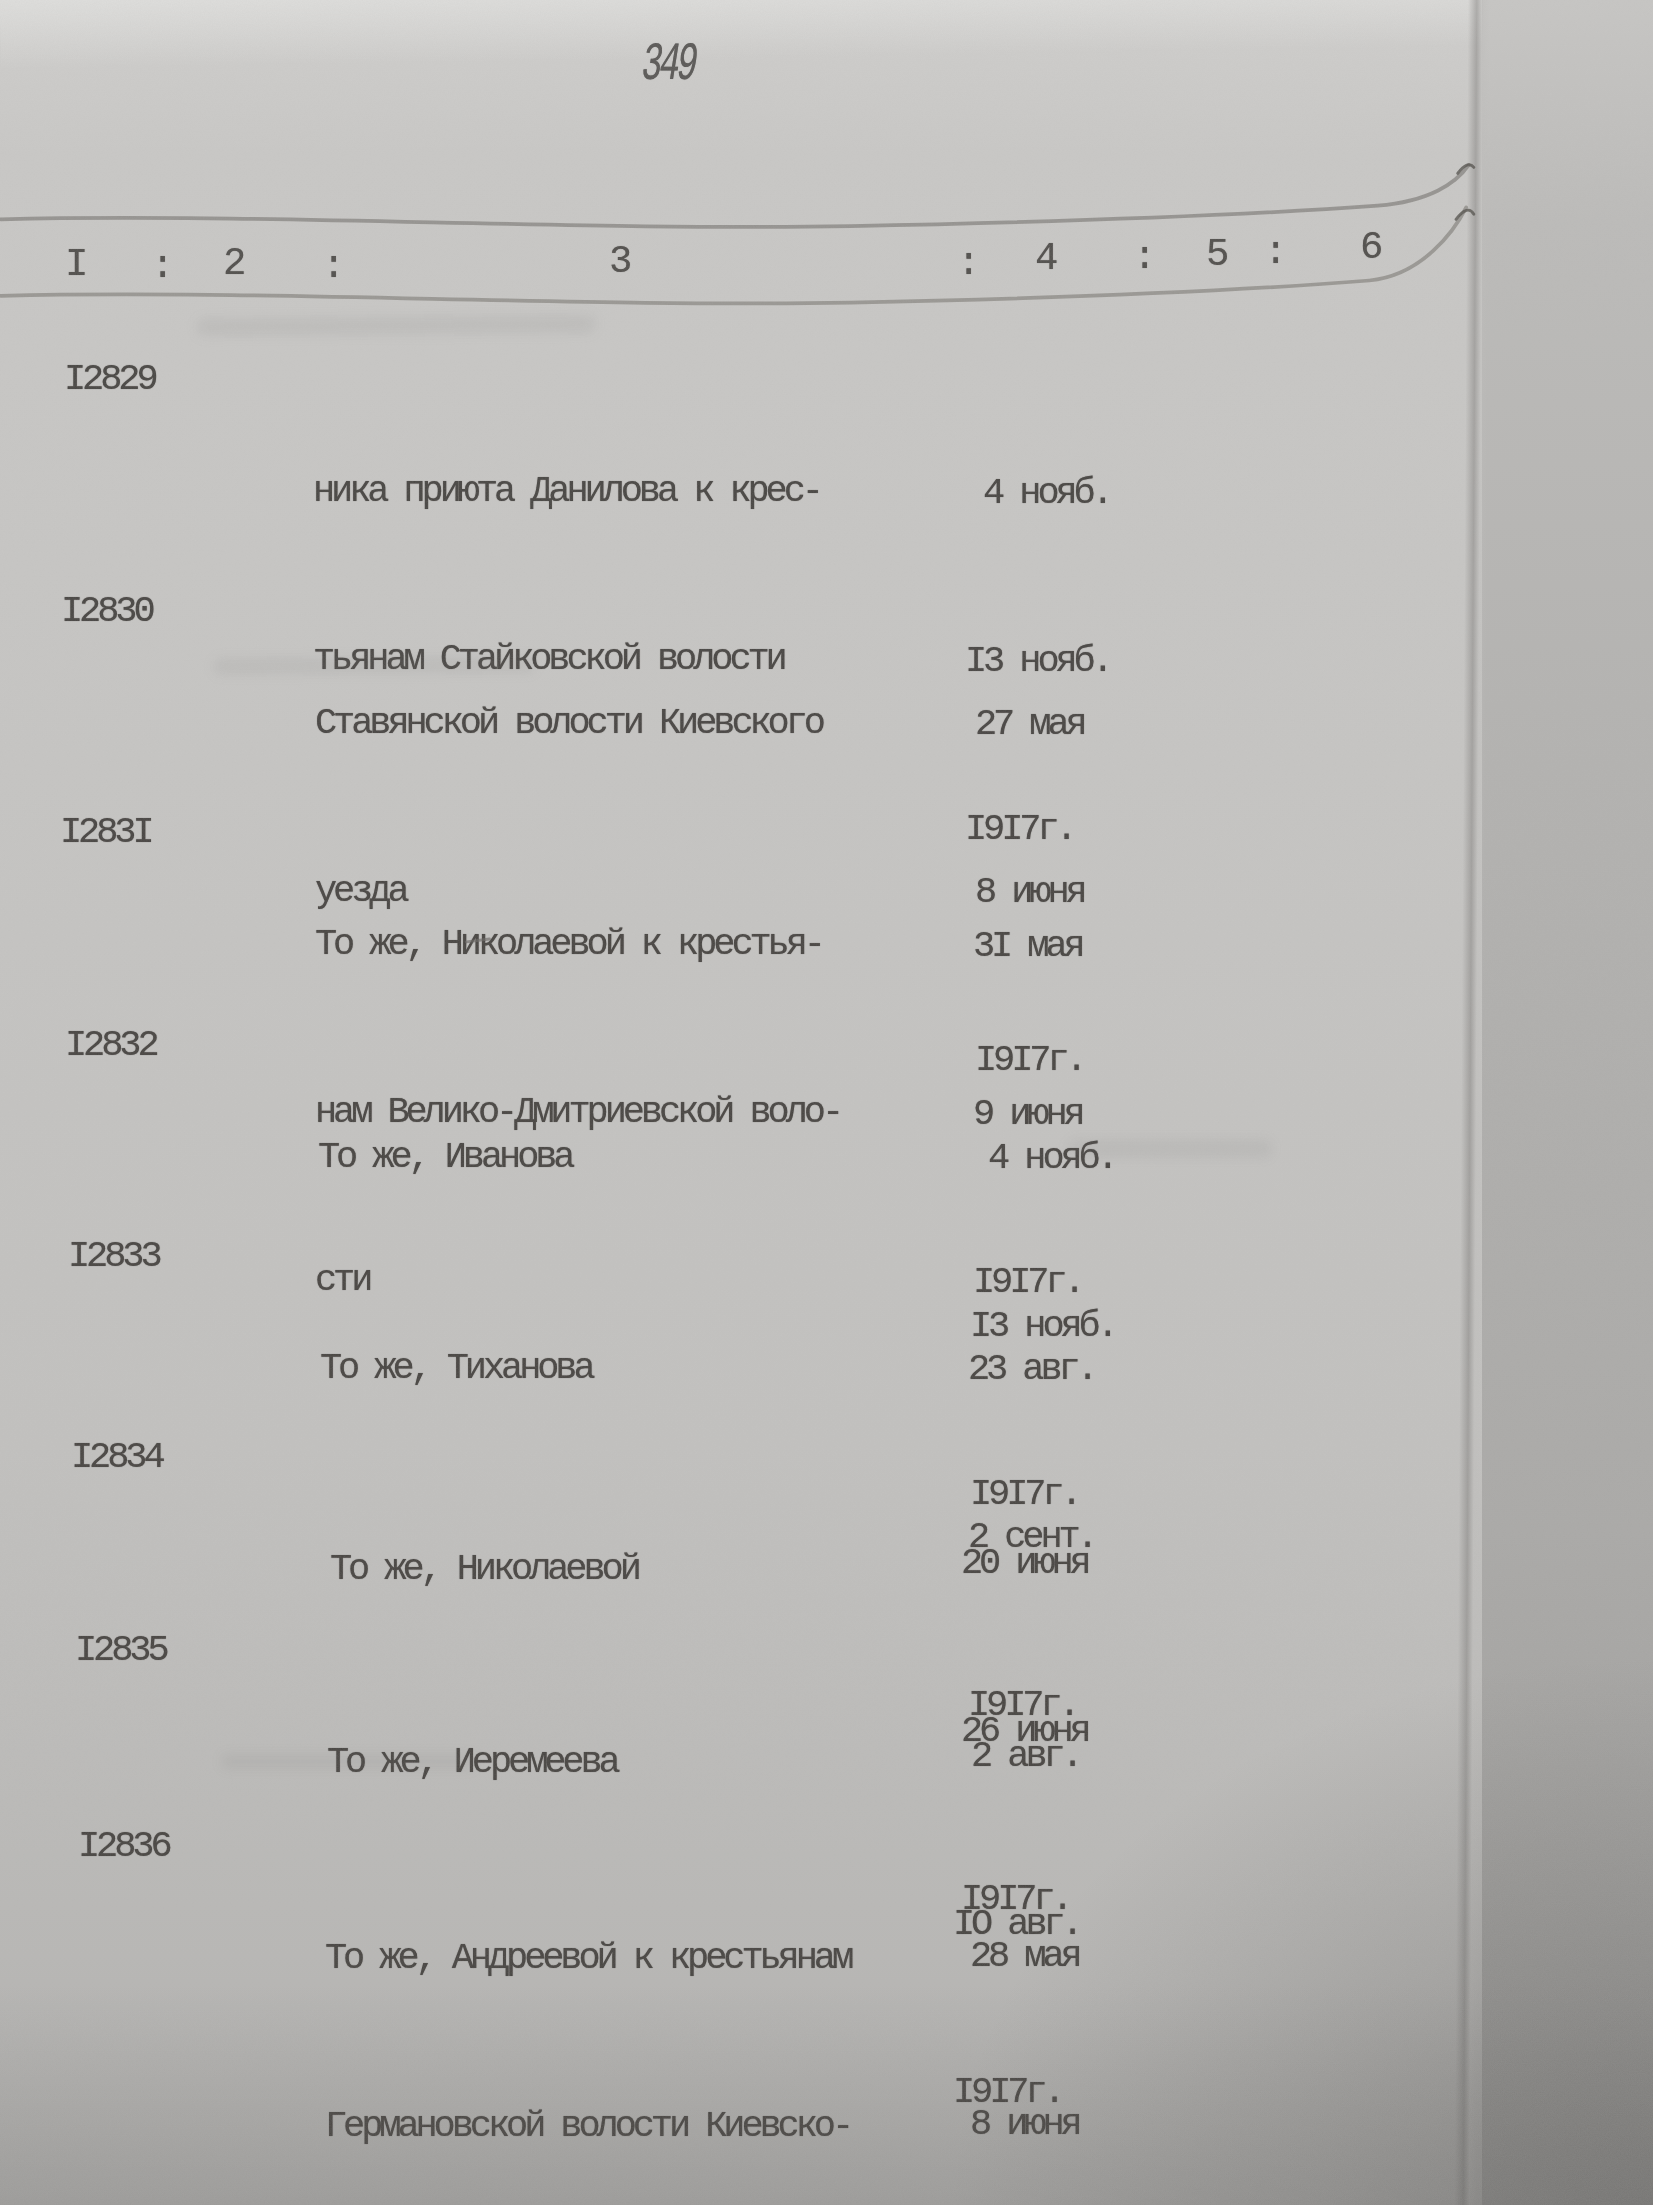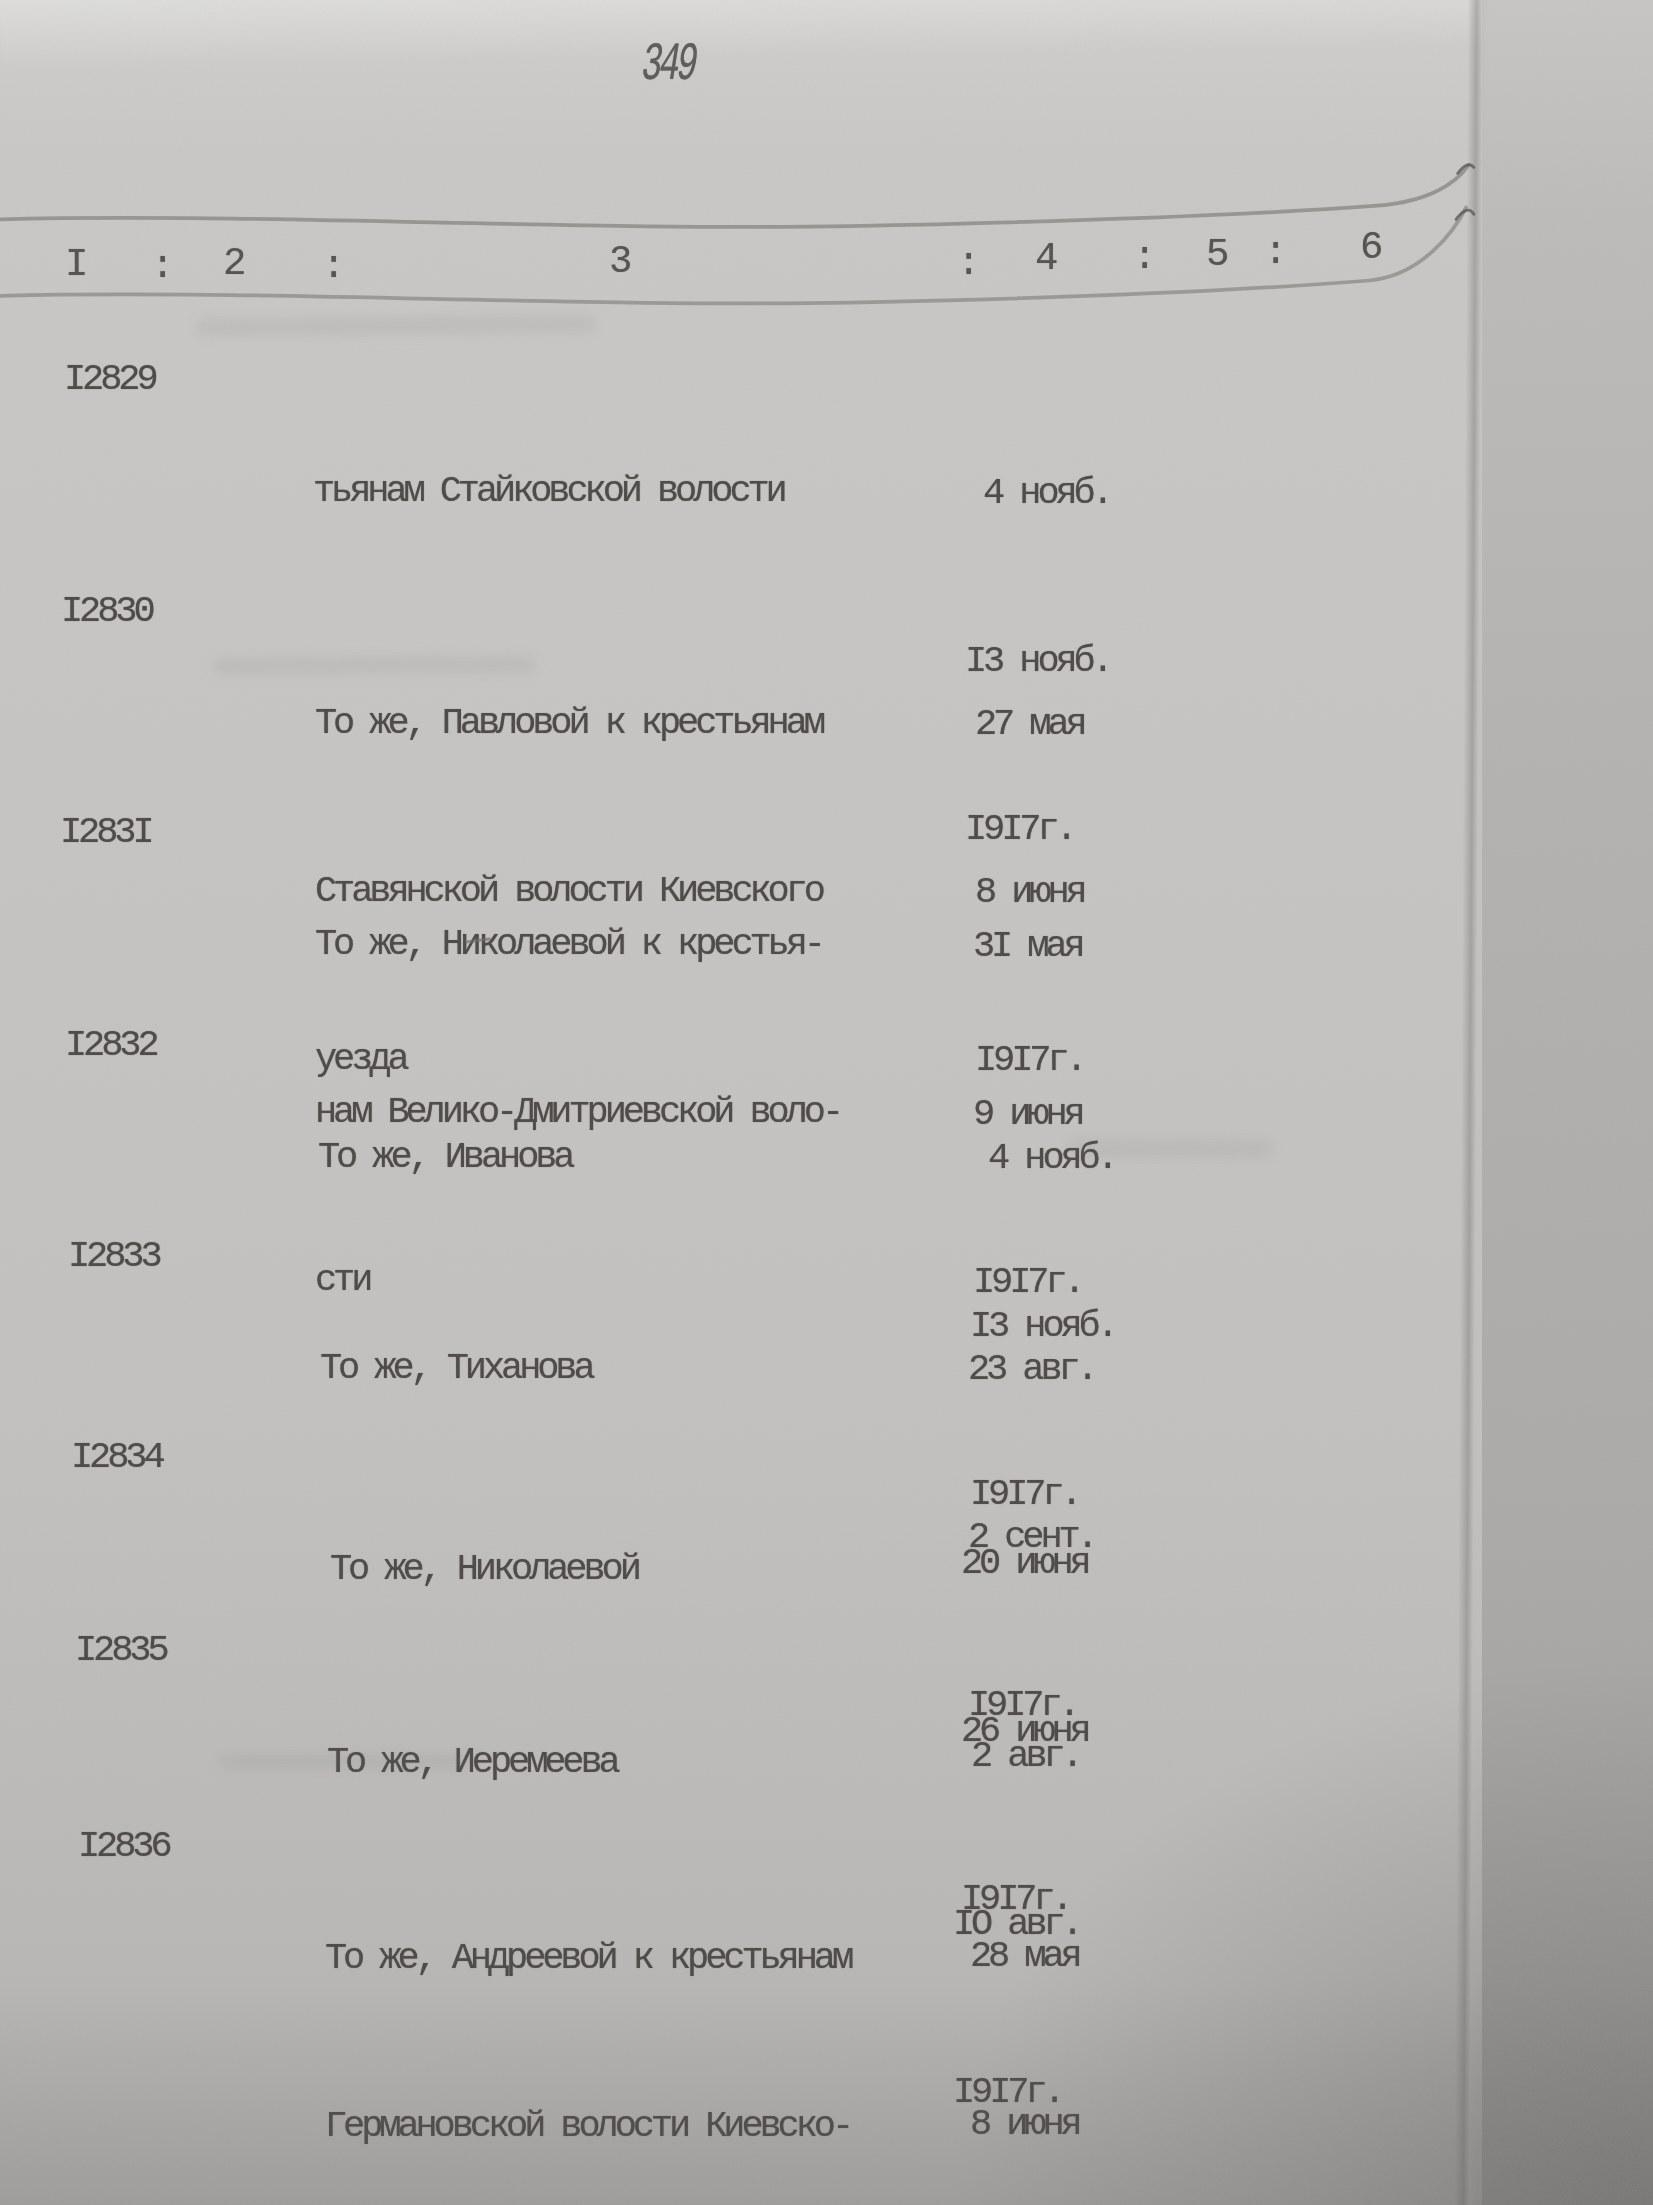--- a/index.html
+++ b/index.html
@@ -58,33 +58,33 @@
     <span class="hdr-label" style="left:1035px;top:237px">4</span>
     <span class="hdr-label" style="left:1133px;top:236px">:</span>
     <span class="hdr-label" style="left:1206px;top:233px">5</span>
     <span class="hdr-label" style="left:1264px;top:231px">:</span>
     <span class="hdr-label" style="left:1360px;top:226px">6</span>
   </div>
 
   <div>
     <div class="typed" style="left:64px;top:351px">I2829</div>
     <div class="typed" style="left:313px;top:351px">
+      <span class="line">ника приюта Данилова к крес-</span>
       <span class="line">тьянам Стайковской волости</span>
     </div>
     <div class="typed" style="left:965px;top:353px">
       <span class="line"> 4 нояб.</span>
       <span class="line">I3 нояб.</span>
       <span class="line">I9I7г.</span>
     </div>
   </div>
 
   <div>
     <div class="typed" style="left:61px;top:583px">I2830</div>
     <div class="typed" style="left:315px;top:583px">
-      <span class="line">То же, Павловой к крестьянам</span>
       <span class="line">Ставянской волости Киевского</span>
       <span class="line">уезда</span>
     </div>
     <div class="typed" style="left:975px;top:584px">
       <span class="line">27 мая</span>
       <span class="line">8 июня</span>
       <span class="line">I9I7г.</span>
     </div>
   </div>
 

